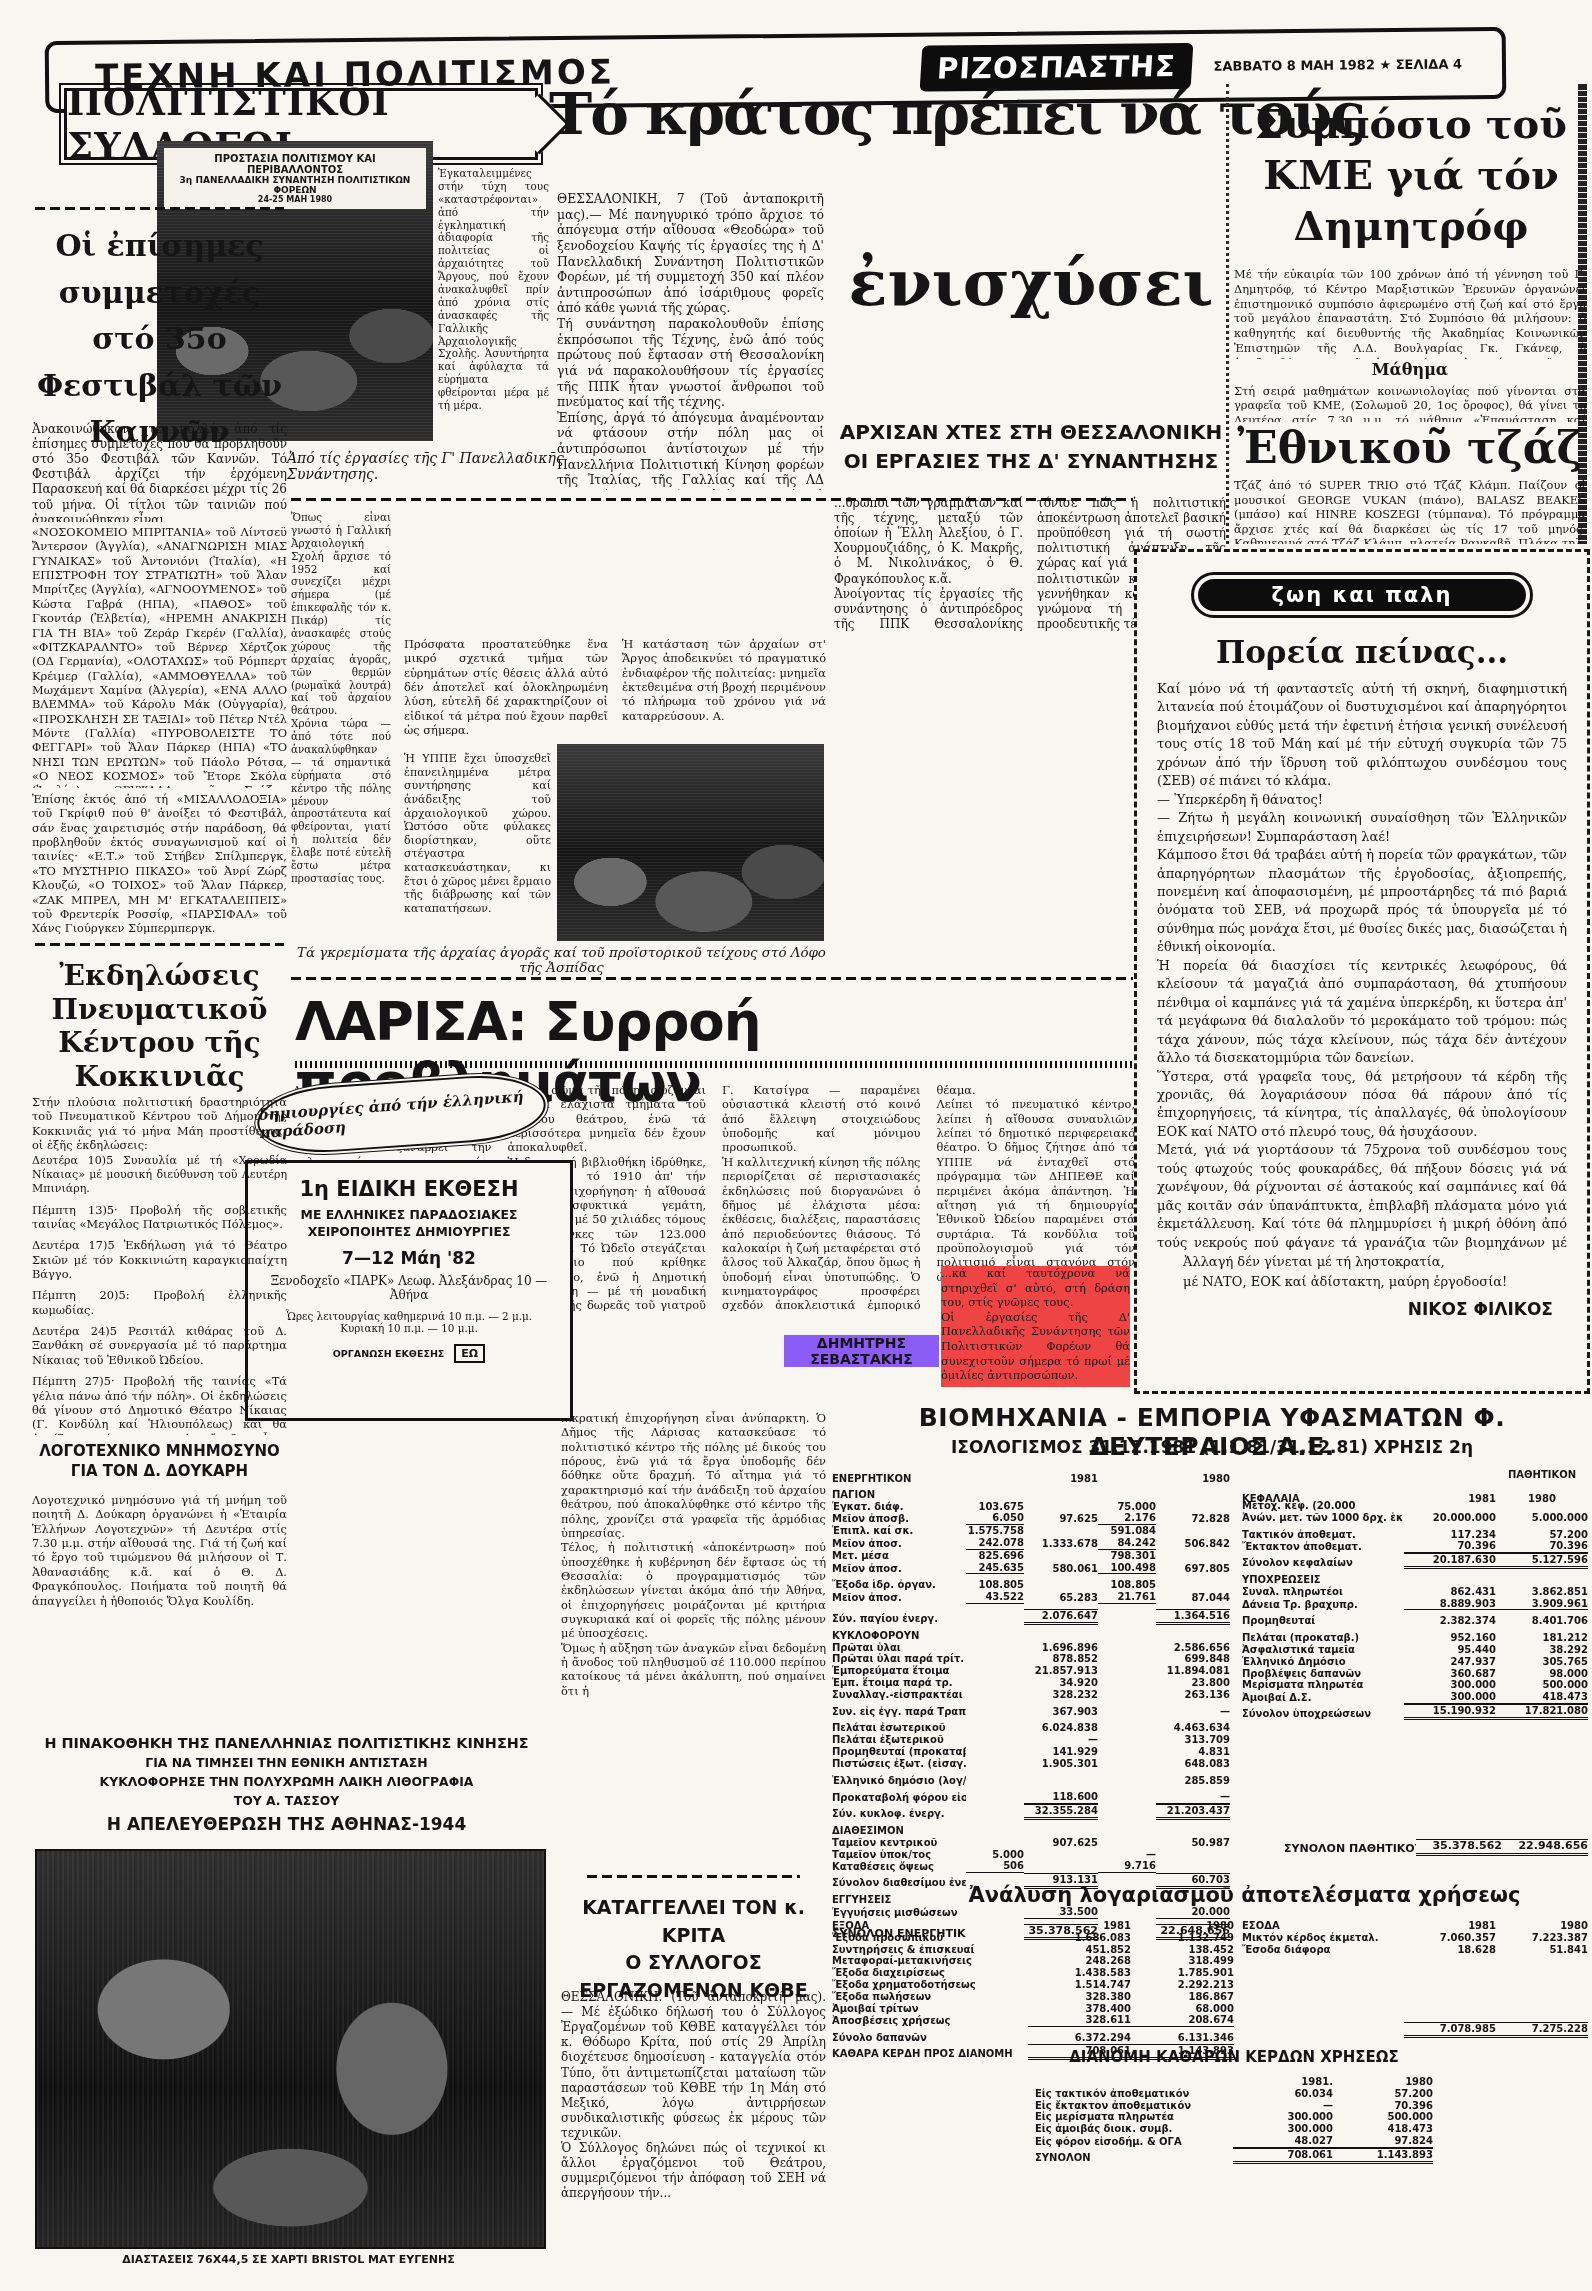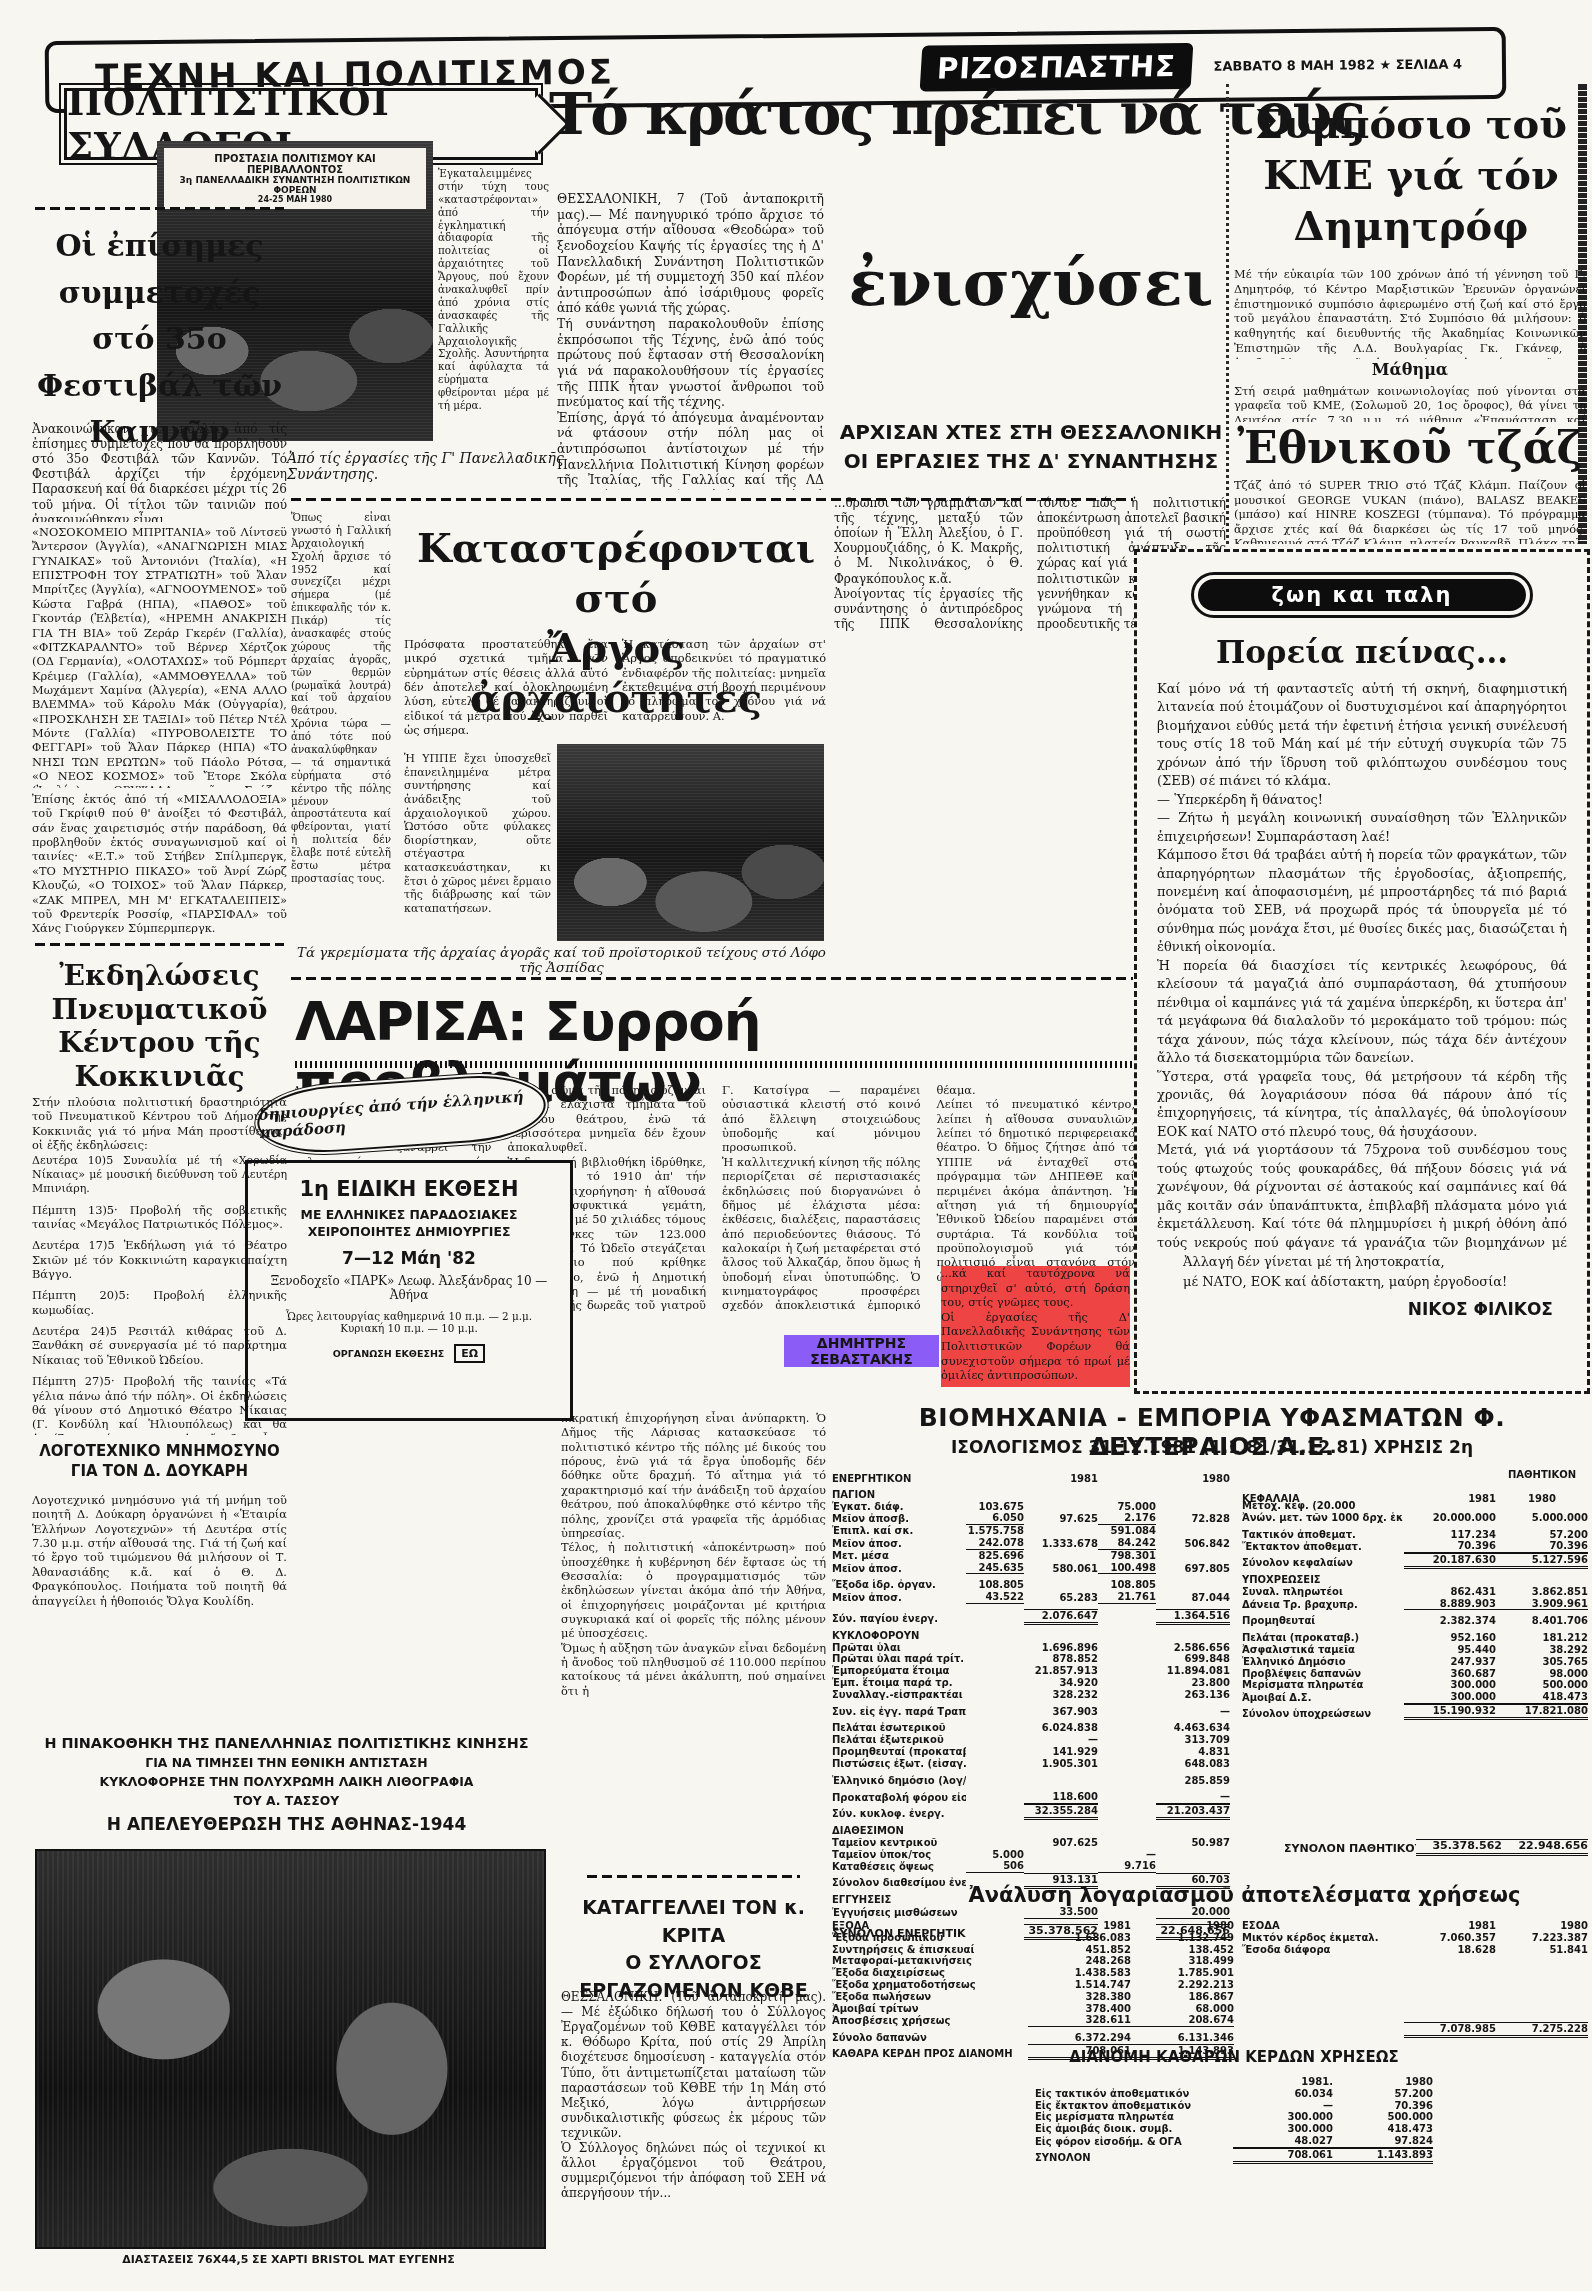--- a/index.html
+++ b/index.html
@@ -166,24 +166,20 @@
 Μετά, γιά νά γιορτάσουν τά 75χρονα τοῦ συνδέσμου τους τούς φτωχούς τούς φουκαράδες, θά πήξουν δόσεις γιά νά χωνέψουν, θά ρίχνονται σέ ἀστακούς καί σαμπάνιες καί θά μᾶς κοιτᾶν σάν ὑπανάπτυκτα, ἐπιβλαβῆ πλάσματα μόνο γιά ἐκμετάλλευση. Καί τότε θά πλημμυρίσει ἡ μικρή ὀθόνη ἀπό τούς νεκρούς πού φάγανε τά γρανάζια τῶν βιομηχάνων μέ τήν κραυγή:</div>
     <div class="zoi-close">Ἀλλαγή δέν γίνεται μέ τή ληστοκρατία,
 μέ ΝΑΤΟ, ΕΟΚ καί ἀδίστακτη, μαύρη ἐργοδοσία!</div>
     <div class="zoi-sig">ΝΙΚΟΣ ΦΙΛΙΚΟΣ</div>
   </div>
 
   <div class="abs rule-dash" style="left:291px;top:498px;width:842px;"></div>
 
   <div class="abs colsm just" style="left:291px;top:511px;width:100px;height:454px;">Ὅπως εἶναι γνωστό ἡ Γαλλική Ἀρχαιολογική Σχολή ἄρχισε τό 1952 καί συνεχίζει μέχρι σήμερα (μέ ἐπικεφαλῆς τόν κ. Πικάρ) τίς ἀνασκαφές στούς χώρους τῆς ἀρχαίας ἀγορᾶς, τῶν θερμῶν (ρωμαϊκά λουτρά) καί τοῦ ἀρχαίου θεάτρου.
 Χρόνια τώρα — ἀπό τότε πού ἀνακαλύφθηκαν — τά σημαντικά εὑρήματα στό κέντρο τῆς πόλης μένουν ἀπροστάτευτα καί φθείρονται, γιατί ἡ πολιτεία δέν ἔλαβε ποτέ εὐτελῆ ἔστω μέτρα προστασίας τους.</div>
-  <div class="abs ctr serif" style="left:412px;top:523px;width:408px;font-weight:bold;font-size:40px;line-height:1.25;">
-    <div>Καταστρέφονται στό</div>
-    <div>Ἄργος ἀρχαιότητες</div>
-  </div>
   <div class="abs twocol coltxt just" style="left:404px;top:637px;width:422px;height:109px;font-size:11.4px;">Πρόσφατα προστατεύθηκε ἕνα μικρό σχετικά τμῆμα τῶν εὑρημάτων στίς θέσεις ἀλλά αὐτό δέν ἀποτελεῖ καί ὁλοκληρωμένη λύση, εὐτελῆ δέ χαρακτηρίζουν οἱ εἰδικοί τά μέτρα πού ἔχουν παρθεῖ ὡς σήμερα.
 Ἡ κατάσταση τῶν ἀρχαίων στ' Ἄργος ἀποδεικνύει τό πραγματικό ἐνδιαφέρον τῆς πολιτείας: μνημεῖα ἐκτεθειμένα στή βροχή περιμένουν τό πλήρωμα τοῦ χρόνου γιά νά καταρρεύσουν.   Α.</div>
   <div class="abs colsm just" style="left:404px;top:752px;width:147px;height:209px;font-size:11px;">Ἡ ΥΠΠΕ ἔχει ὑποσχεθεῖ ἐπανειλημμένα μέτρα συντήρησης καί ἀνάδειξης τοῦ ἀρχαιολογικοῦ χώρου. Ὡστόσο οὔτε φύλακες διορίστηκαν, οὔτε στέγαστρα κατασκευάστηκαν, κι ἔτσι ὁ χῶρος μένει ἔρμαιο τῆς διάβρωσης καί τῶν καταπατήσεων.</div>
   <div class="abs photo" style="left:557px;top:744px;width:267px;height:197px;"></div>
   <div class="abs caption ctr" style="left:295px;top:945px;width:533px;font-size:13.4px;">Τά γκρεμίσματα τῆς ἀρχαίας ἀγορᾶς καί τοῦ προϊστορικοῦ τείχους στό Λόφο τῆς Ἀσπίδας</div>
 
   <div class="abs rule-dash" style="left:291px;top:977px;width:842px;"></div>
   <div class="abs larisa-head" style="left:295px;top:991px;width:838px;">ΛΑΡΙΣΑ: Συρροή προβλημάτων</div>
   <div class="abs rule-dot" style="left:295px;top:1061px;width:838px;"></div>
   <div class="abs fourcol just" style="left:293px;top:1083px;width:842px;height:312px;font-size:11.4px;line-height:1.26;white-space:pre-line;overflow:hidden;">Λάρισα. «Ἐμποροαγροτικό Κέντρο τῆς Θεσσαλίας». Πόλη μέ ἱστορική διαδρομή πού χάνεται στά βάθη τῶν αἰώνων, καλεῖται σήμερα νά ξαναβρεῖ τήν πολιτιστική της φυσιογνωμία, θαμμένη κάτω ἀπ' τίς πολυκατοικίες καί τά γιαπιά. Ἡ ἐπίσημη πολιτεία οὐδέποτε ἐνδιαφέρθηκε οὐσιαστικά γιά τίς μορφές ἐκεῖνες πού ἔπαιξαν καταλυτικό ρόλο στή διαμόρφωση τῆς πολιτιστικῆς κληρονομιᾶς τοῦ τόπου, τῆς παιδείας καί τῶν καλλιτεχνικῶν καί πνευματικῶν θεσμῶν. Ἔτσι, ἀπό τό σῶμα τῆς πόλης σώζονται σήμερα ἐλάχιστα τμήματα τοῦ ἀρχαίου θεάτρου, ἐνῶ τά περισσότερα μνημεῖα δέν ἔχουν ἀποκαλυφθεῖ.

